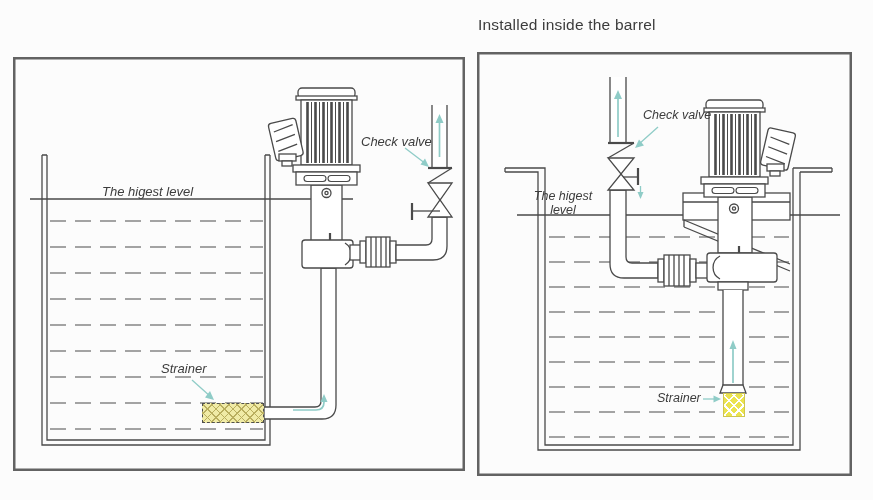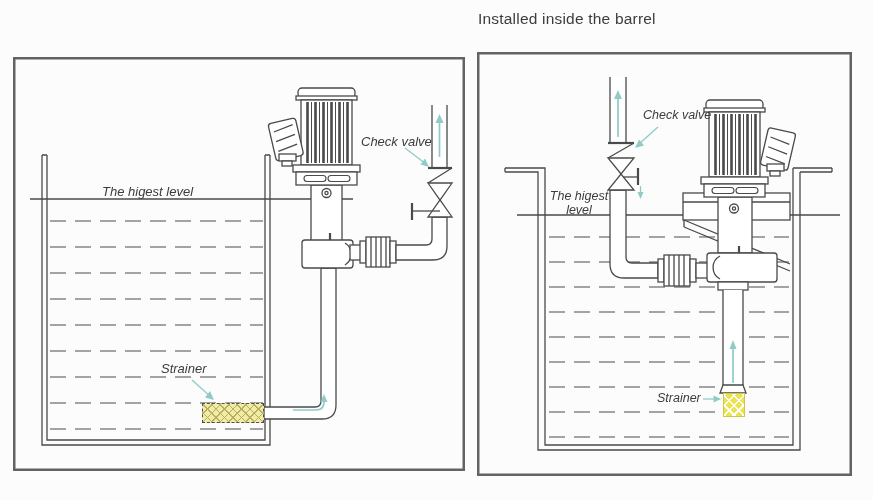--- a/index.html
+++ b/index.html
@@ -110,21 +110,21 @@
       <line class="lbl-arrow" x1="179" y1="323" x2="198" y2="340"></line>
       <polygon class="flowh" points="201,343 192,340.5 197,334"></polygon>
     </g>
   </svg>
 
   <div class="lbl" style="left:102px;top:184px">The higest level</div>
   <div class="lbl" style="left:361px;top:134px">Check valve</div>
   <div class="lbl" style="left:161px;top:361px">Strainer</div>
   <div class="strainer strainer-left"></div>
 
-  <div class="title" style="left:478px;top:10px">Installed inside the barrel</div>
+  <div class="title" style="left:478px;top:16px">Installed inside the barrel</div>
 
   <svg class="panel-svg" style="left:477px;top:52px" width="375" height="424" viewBox="0 0 375 424">
     <rect class="frame" x="1.25" y="1.25" width="372.5" height="421.5"></rect>
 
     <path class="ln" d="M28,116 H68 V393 H316 V116 M28,120 H61 V398 H323 V120 M28,116 V120 M316,116 H355 M323,120 H355 M355,116 V120"></path>
 
     <path class="dash" d="M72,185 H312 M72,210 H312 M72,235 H312 M72,260 H312 M72,285 H312 M72,310 H312 M72,335 H312 M72,360 H312 M72,385 H312"></path>
 
     <line class="lv" x1="40" y1="163" x2="363" y2="163"></line>
 
@@ -193,19 +193,19 @@
       <polygon class="flowh" points="163.5,147 160.5,140 166.5,140"></polygon>
       <line class="flow" x1="256" y1="331" x2="256" y2="296"></line>
       <polygon class="flowh" points="256,288 252.5,297 259.5,297"></polygon>
       <line class="lbl-arrow" x1="181" y1="75" x2="162" y2="92"></line>
       <polygon class="flowh" points="158,96 167,93.5 162,87.5"></polygon>
       <line class="lbl-arrow" x1="226" y1="347" x2="238" y2="347"></line>
       <polygon class="flowh" points="244,347 236.5,343.5 236.5,350.5"></polygon>
     </g>
   </svg>
 
-  <div class="lbl sm two-line" style="left:548px;top:190px">The higest
+  <div class="lbl sm two-line" style="left:532px;top:190px">The higest
 level</div>
   <div class="lbl sm" style="left:643px;top:108px">Check valve</div>
   <div class="lbl sm" style="left:657px;top:391px">Strainer</div>
   <div class="strainer strainer-right"></div>
 
 </div>
 
 </body></html>

